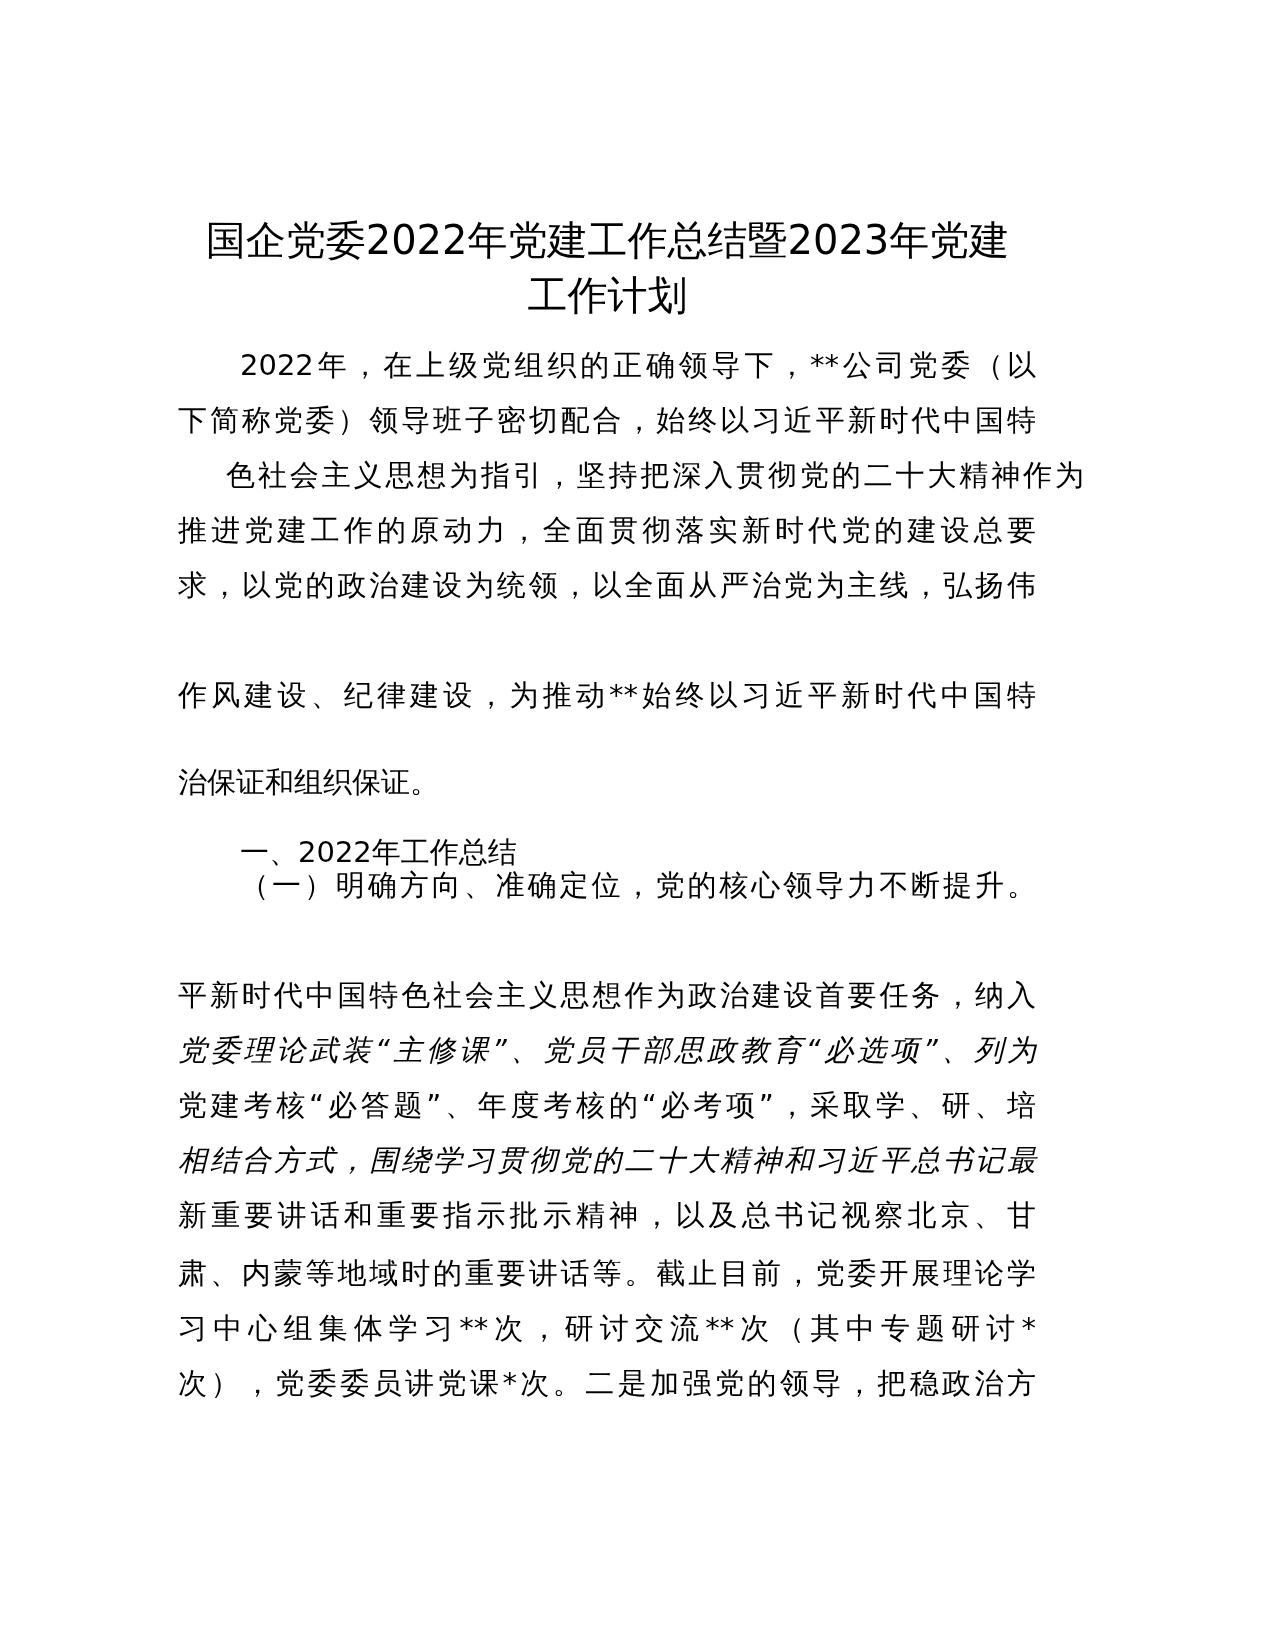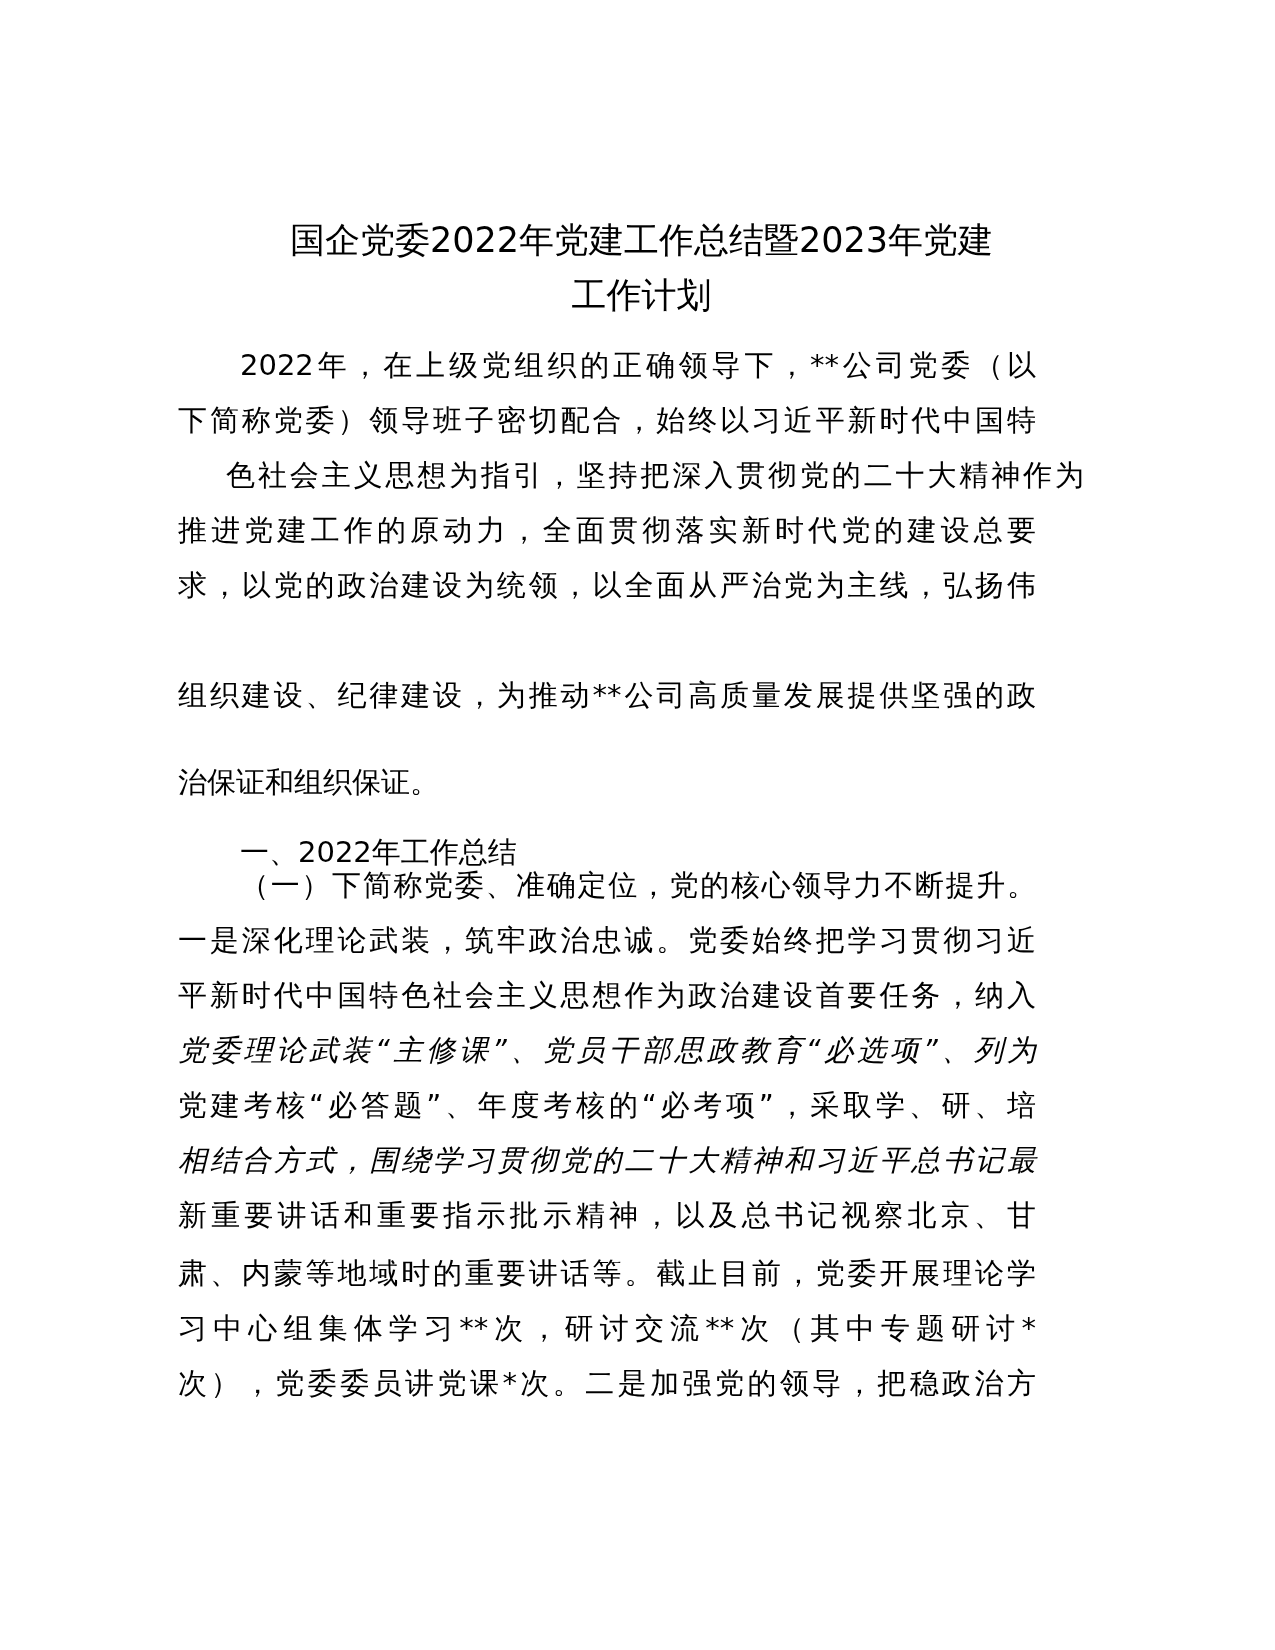--- a/index.html
+++ b/index.html
@@ -1,45 +1,44 @@
 <!DOCTYPE html>
 <html><head>
 <meta charset="utf-8">
 <style>
   html, body { margin: 0; padding: 0; background: #ffffff; }
   body { width: 1275px; height: 1650px; position: relative; overflow: hidden;
          font-family: "DejaVu Sans", "Liberation Sans", sans-serif; color: #000000; }
   .page { position: absolute; left: 0; top: 0; width: 1275px; height: 1650px; background: #ffffff; }
-  .title-line { position: absolute; left: 8px; width: 1215px; text-align: center;
-                font-size: 35px; line-height: 48px; white-space: nowrap; padding-left: 26px; }
+  .title-line { position: absolute; left: 0; width: 1215px; text-align: center;
+                font-size: 40px; line-height: 48px; white-space: nowrap; }
   .line { position: absolute; left: 178px; width: 858px; font-size: 29px; line-height: 40px;
           white-space: nowrap; text-align: justify; text-align-last: justify; }
   .line.last { text-align-last: left; margin-top: 32px; }
   .line.indent { left: 240px; width: 796px; }
 </style>
 </head>
 <body>
 
 <div class="page">
 
   <div class="title-line" style="top:216px;">国企党委2022年党建工作总结暨2023年党建</div>
   <div class="title-line" style="top:271px;">工作计划</div>
 
   <div class="line indent" style="top:345px;">2022年，在上级党组织的正确领导下，**公司党委（以</div>
   <div class="line" style="top:400px;">下简称党委）领导班子密切配合，始终以习近平新时代中国特</div>
   <div class="line" style="top:455px;margin-left:48px;">色社会主义思想为指引，坚持把深入贯彻党的二十大精神作为</div>
   <div class="line" style="top:510px;">推进党建工作的原动力，全面贯彻落实新时代党的建设总要</div>
   <div class="line" style="top:565px;">求，以党的政治建设为统领，以全面从严治党为主线，弘扬伟</div>
-  <div class="line" style="top:675px;">组织建设、纪律建设，为推动**公司高质量发展提供坚强的政</div>
+  <div class="line" style="top:675px;">作风建设、纪律建设，为推动**始终以习近平新时代中国特</div>
   <div class="line last" style="top:730px;">治保证和组织保证。</div>
 
   <div class="line indent last" style="top:800px;">一、2022年工作总结</div>
 
-  <div class="line indent" style="top:865px;">（一）下简称党委、准确定位，党的核心领导力不断提升。</div>
-  <div class="line" style="top:920px;">一是深化理论武装，筑牢政治忠诚。党委始终把学习贯彻习近</div>
+  <div class="line indent" style="top:865px;">（一）明确方向、准确定位，党的核心领导力不断提升。</div>
   <div class="line" style="top:975px;">平新时代中国特色社会主义思想作为政治建设首要任务，纳入</div>
   <div class="line" style="top:1030px;font-style:italic;">党委理论武装“主修课”、党员干部思政教育“必选项”、列为</div>
   <div class="line" style="top:1085px;">党建考核“必答题”、年度考核的“必考项”，采取学、研、培</div>
   <div class="line" style="top:1140px;font-style:italic;">相结合方式，围绕学习贯彻党的二十大精神和习近平总书记最</div>
   <div class="line" style="top:1195px;">新重要讲话和重要指示批示精神，以及总书记视察北京、甘</div>
   <div class="line" style="top:1253px;">肃、内蒙等地域时的重要讲话等。截止目前，党委开展理论学</div>
   <div class="line" style="top:1308px;">习中心组集体学习**次，研讨交流**次（其中专题研讨*</div>
   <div class="line" style="top:1363px;">次），党委委员讲党课*次。二是加强党的领导，把稳政治方</div>
 
 </div>

